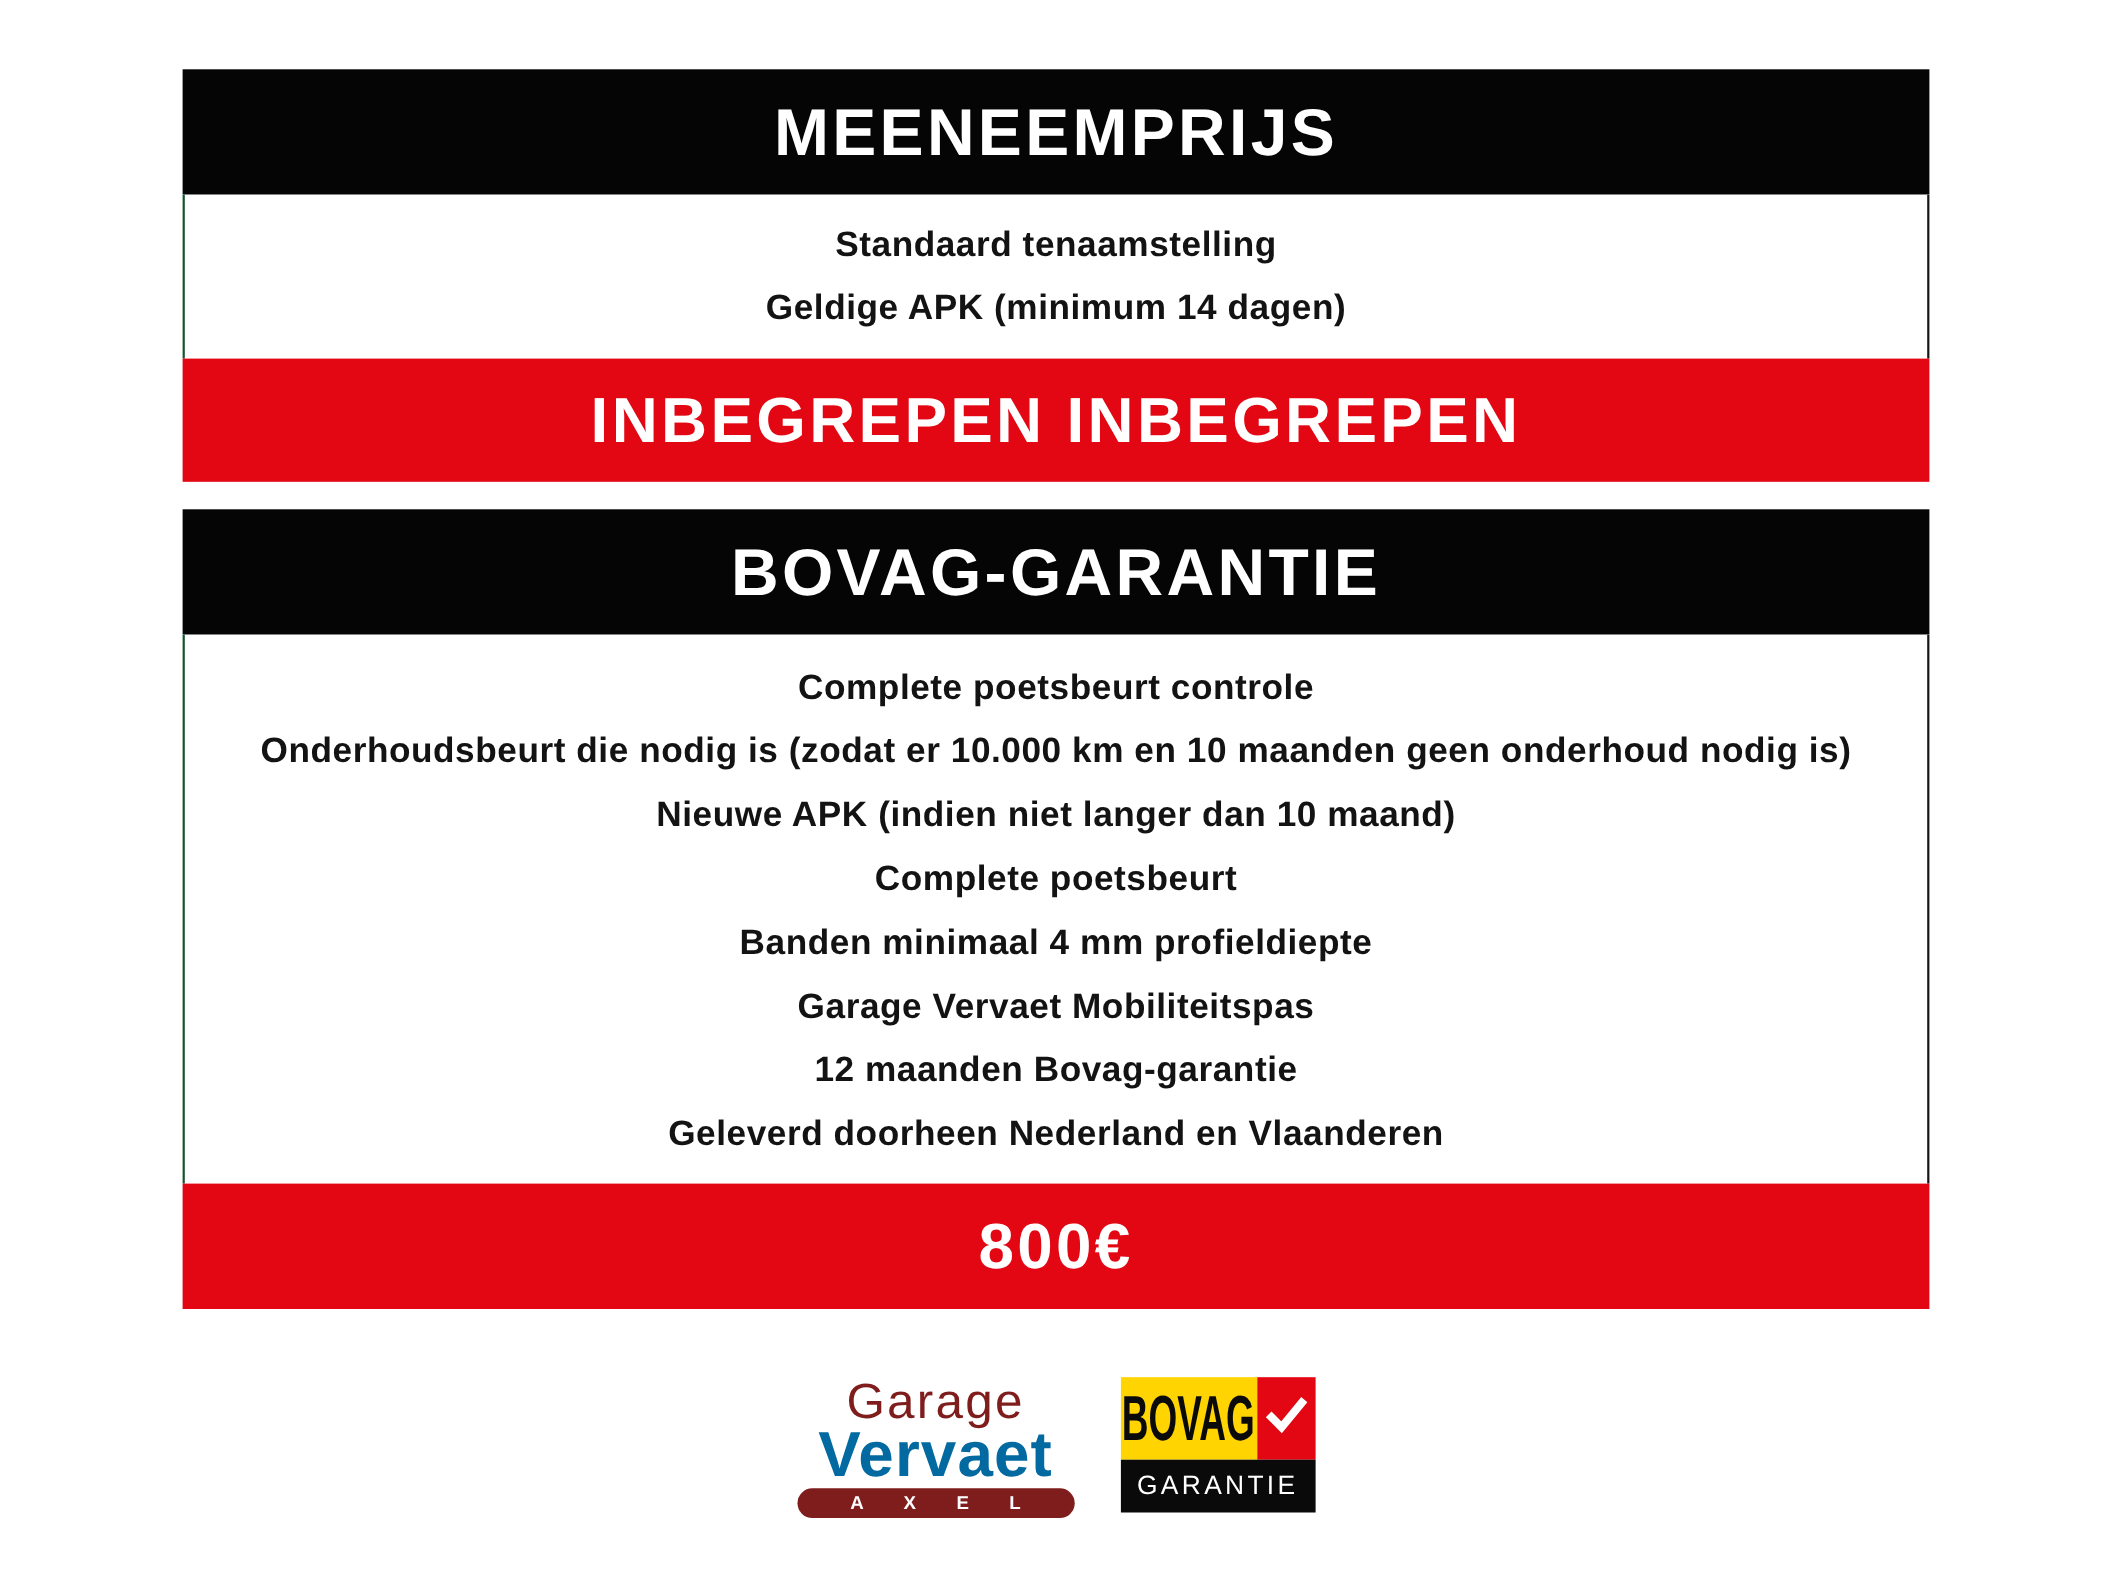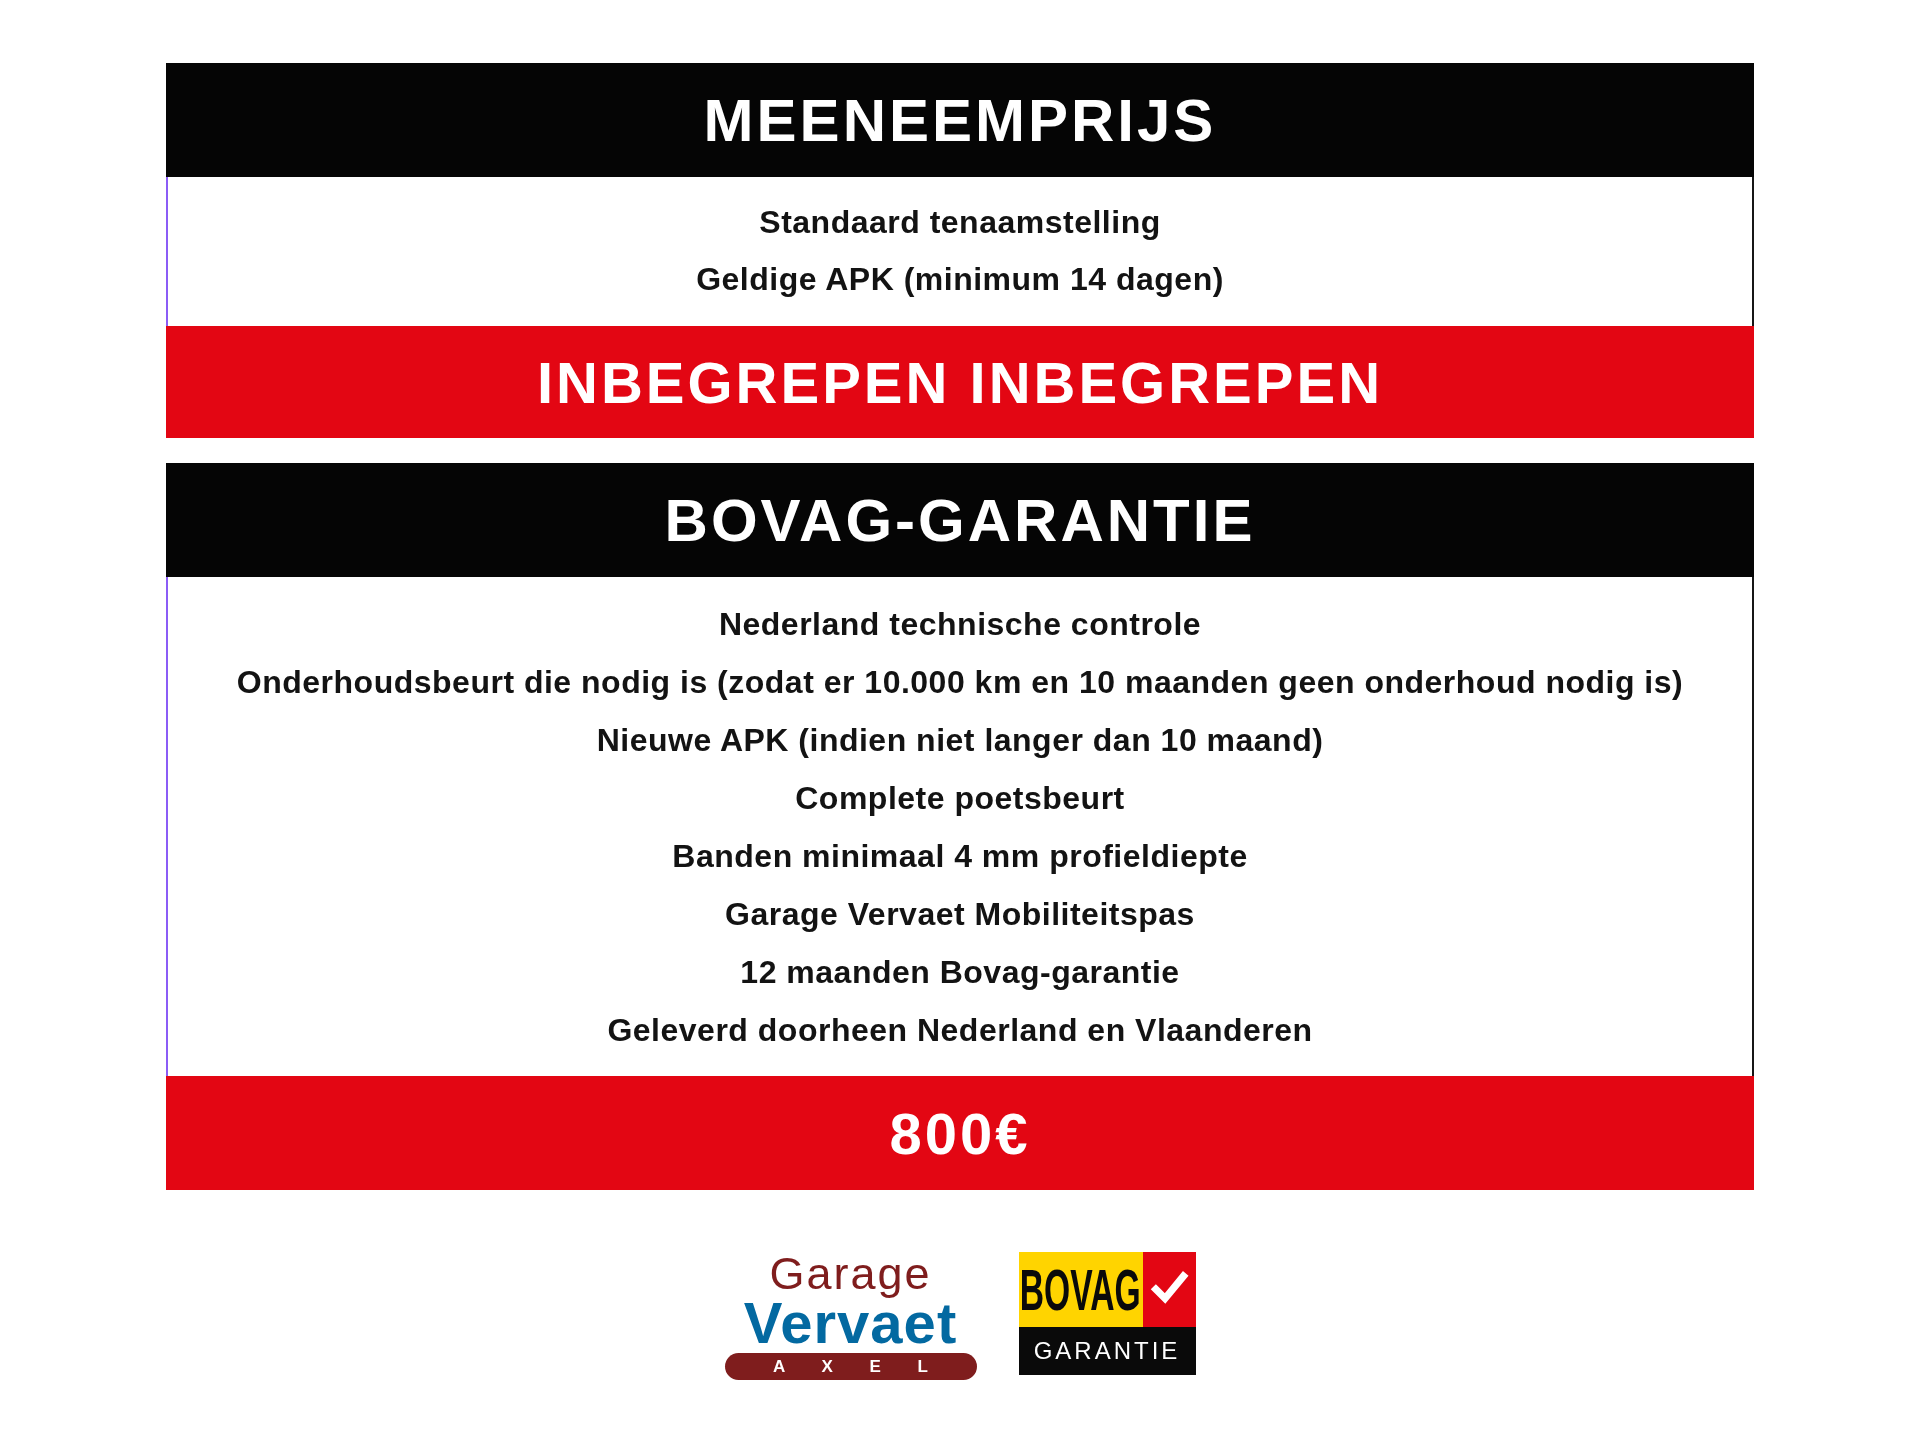--- a/index.html
+++ b/index.html
@@ -41,21 +41,21 @@
     color: #ffffff;
     font-size: 58px;
     font-weight: bold;
     letter-spacing: 3px;
   }
   .bar-red-1 { height: 112px; }
   .bar-red-2 { height: 114px; }
 
   .white-body {
     box-sizing: border-box;
-    border-left: 2px solid #8b5cf6;
+    border-left: 2px solid #14532d;
     border-right: 2px solid #161616;
     background: #ffffff;
     text-align: center;
     color: #131313;
     font-weight: bold;
   }
   .white-body p {
     margin: 0;
     font-size: 32px;
     line-height: 57px;
@@ -178,21 +178,21 @@
     <footer class="bar bar-red bar-red-1">
       <span>INBEGREPEN INBEGREPEN</span>
     </footer>
   </section>
 
   <section class="card card-2">
     <header class="bar bar-black">
       <span>BOVAG-GARANTIE</span>
     </header>
     <div class="white-body body-2">
-      <p>Nederland technische controle</p>
+      <p>Complete poetsbeurt controle</p>
       <p>Onderhoudsbeurt die nodig is (zodat er 10.000 km en 10 maanden geen onderhoud nodig is)</p>
       <p>Nieuwe APK (indien niet langer dan 10 maand)</p>
       <p>Complete poetsbeurt</p>
       <p>Banden minimaal 4 mm profieldiepte</p>
       <p>Garage Vervaet Mobiliteitspas</p>
       <p>12 maanden Bovag-garantie</p>
       <p>Geleverd doorheen Nederland en Vlaanderen</p>
     </div>
     <footer class="bar bar-red bar-red-2">
       <span>800€</span>

